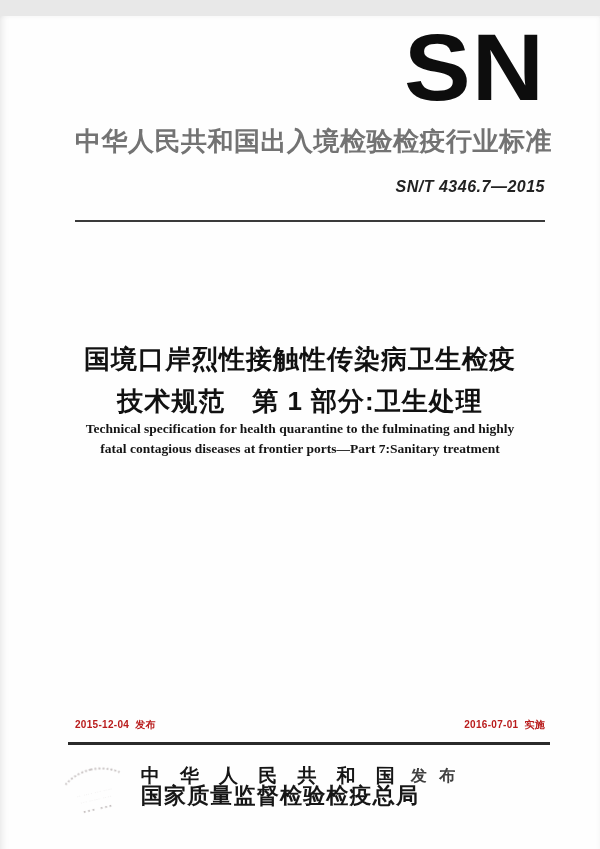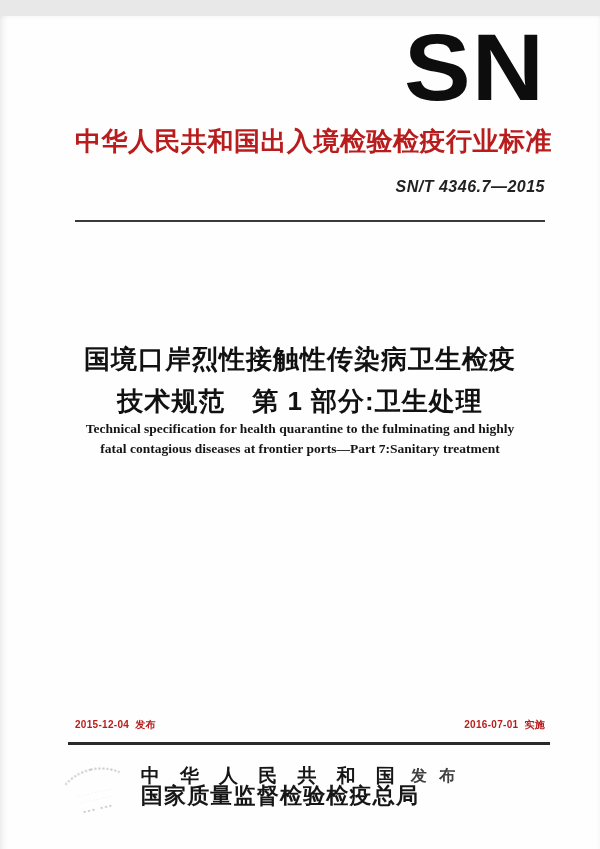--- a/index.html
+++ b/index.html
@@ -18,21 +18,21 @@
     font-size:100px; line-height:90px;
     font-weight:bold; letter-spacing:1px;
     color:#0d0d0d;
     transform:scaleY(.95);
     transform-origin:top right;
   }
   .header-title{
     position:absolute; top:108px; left:75px; width:470px;
     font-size:26px; font-weight:bold; letter-spacing:.5px;
     white-space:nowrap; text-align:center; text-align-last:justify;
-    color:#b91c1c;
+    color:#737373;
   }
   .std-number{
     position:absolute; top:162px; right:55px;
     font-size:16px; font-weight:bold; letter-spacing:.5px;
     color:#222;
     font-style:italic;
   }
   .rule-top{
     position:absolute; top:204px; left:75px; width:470px; height:2px;
     background:#3a3a3a;

